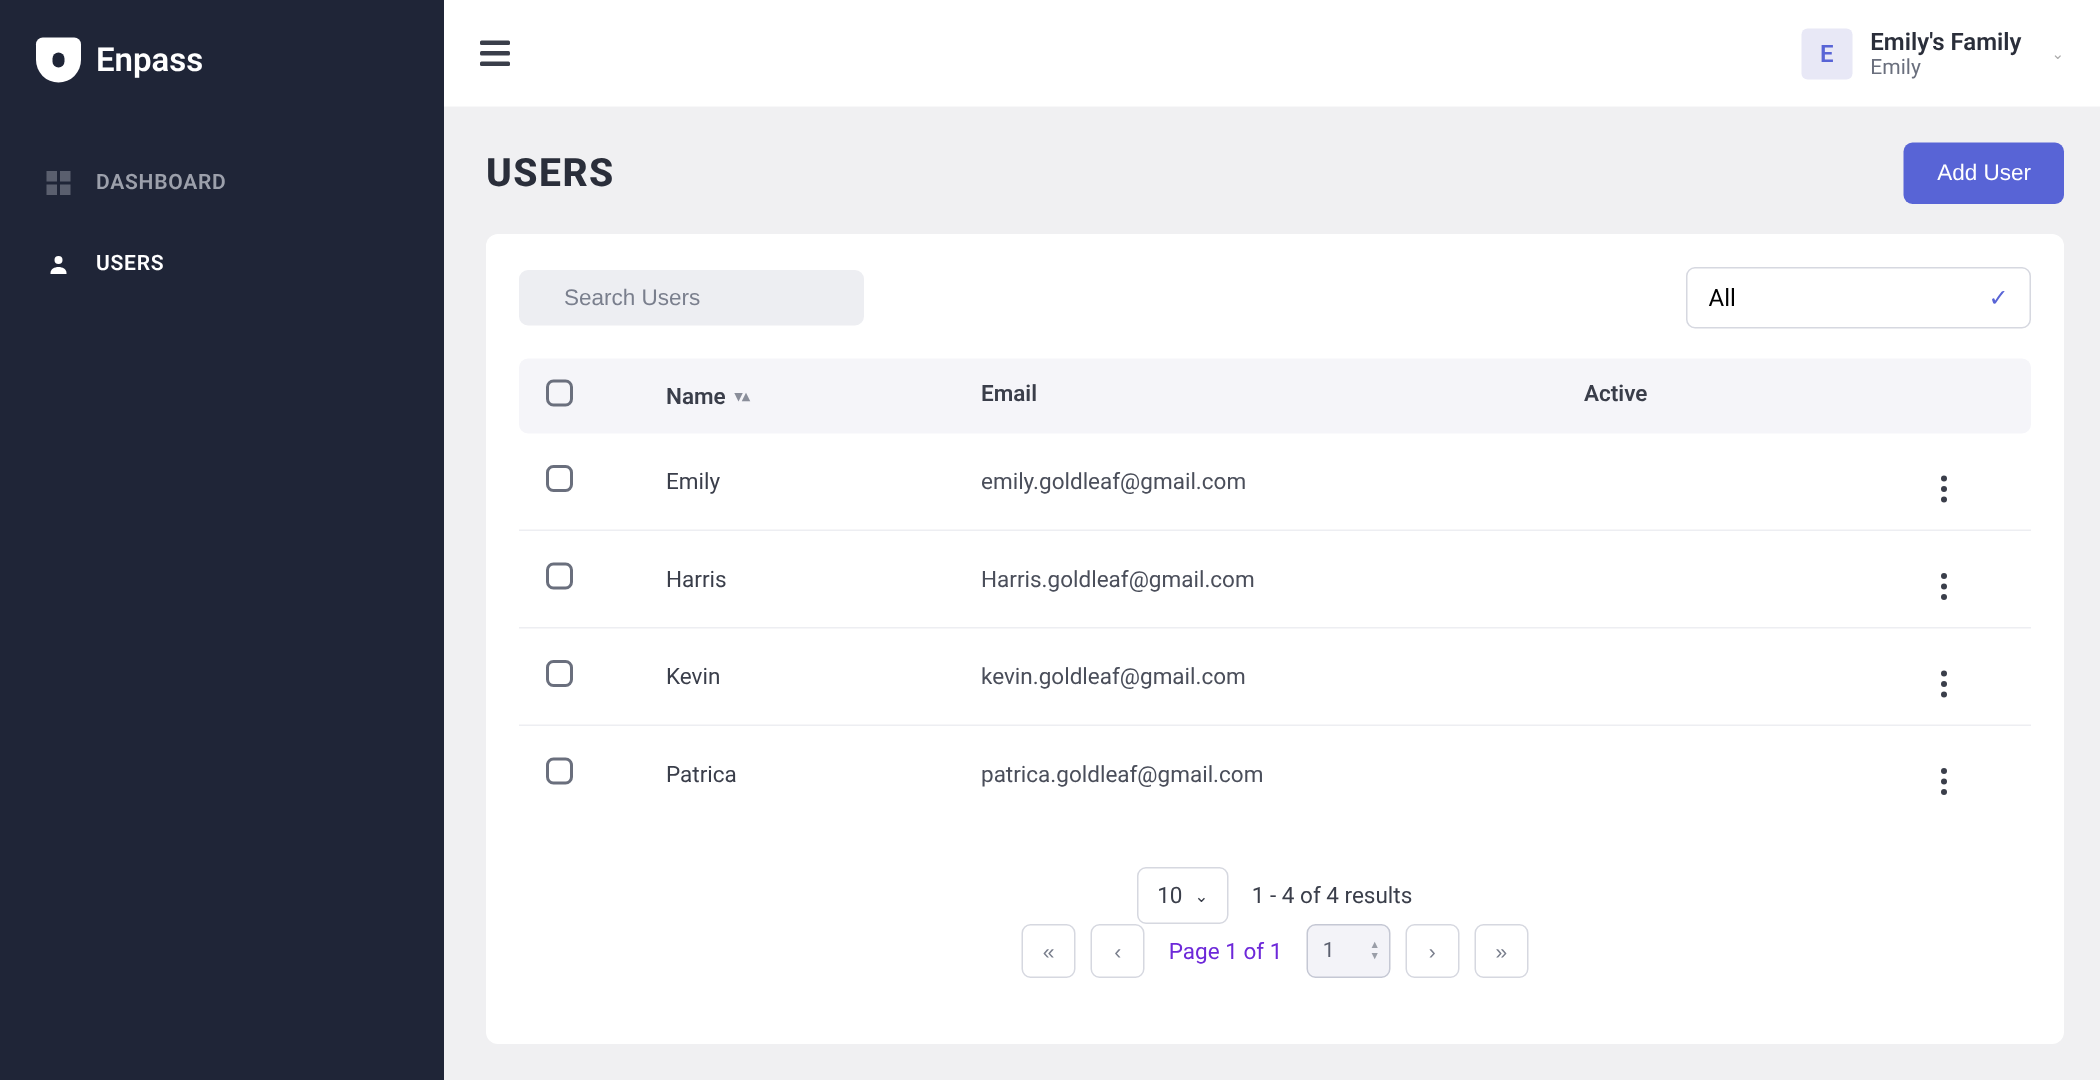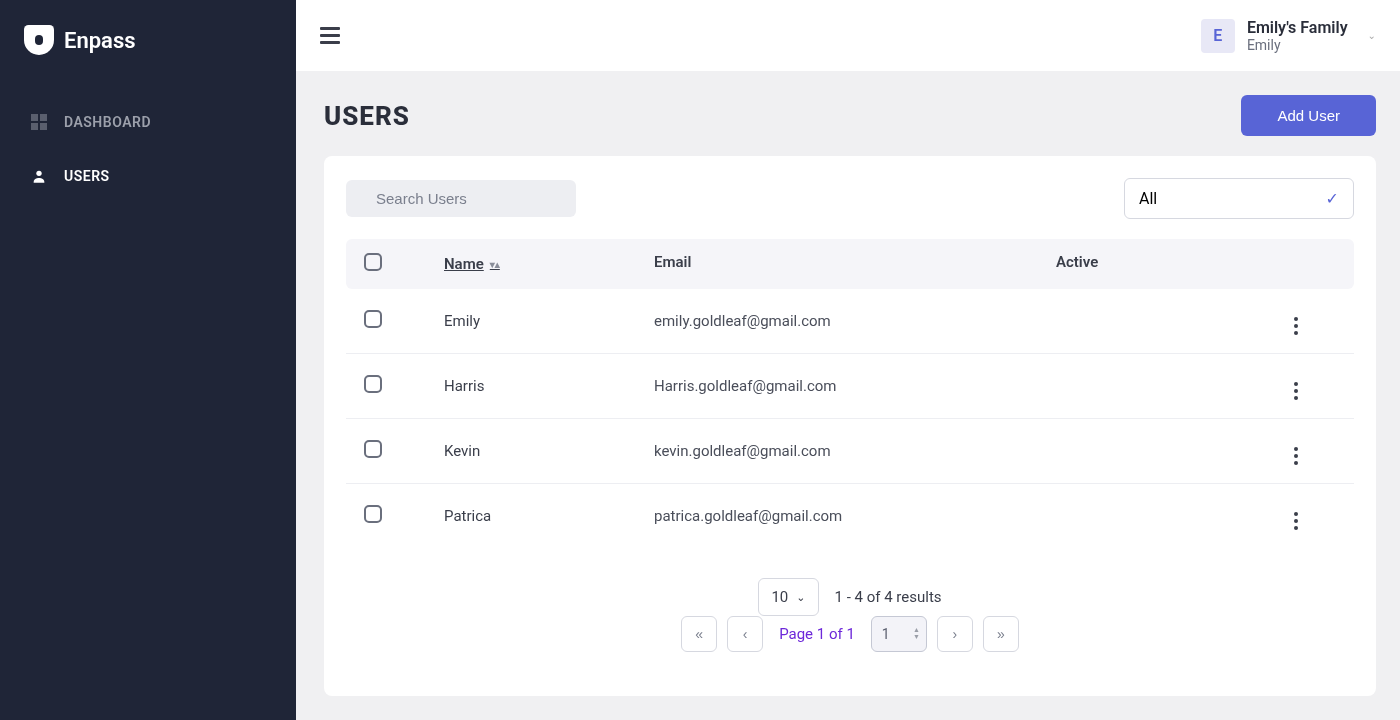--- a/index.html
+++ b/index.html
@@ -32,36 +32,36 @@
 .account { display: flex; align-items: center; gap: 12px; cursor: pointer; }
 .avatar { width: 34px; height: 34px; background: #e8e8f6; color: #5864d6; font-weight: 600; display: flex; align-items: center; justify-content: center; border-radius: 4px; }
 .account-name { font-size: 16px; font-weight: 600; color: #2a2e3a; }
 .account-sub { font-size: 14px; color: #6a6f7d; }
 .chevron-down { font-size: 10px; color: #aaa; margin-left: 8px; }
 
 
 .page { padding: 24px 24px 24px 28px; flex: 1; display: flex; flex-direction: column; }
 .page-head { display: flex; align-items: center; justify-content: space-between; margin-bottom: 20px; }
 .page-title { font-size: 26px; font-weight: 800; color: #2a2e3a; letter-spacing: 1px; }
-.btn-primary { background: #5864d6; color: #fff; border: none; padding: 12px 36px; font-size: 15px; font-weight: 500; border-radius: 6px; cursor: pointer; }
+.btn-primary { background: #5864d6; color: #fff; border: none; padding: 12px 22px; font-size: 15px; font-weight: 500; border-radius: 6px; cursor: pointer; }
 
 .card { background: #fff; border-radius: 8px; padding: 22px; flex: 1; display: flex; flex-direction: column; }
 
 .card-top { display: flex; align-items: center; justify-content: space-between; margin-bottom: 20px; }
 .search-wrap { display: flex; align-items: center; background: #edeef2; border-radius: 6px; padding: 10px 20px; width: 230px; gap: 10px; }
 .search-wrap svg { width: 16px; height: 16px; stroke: #6a6f7d; }
 .search-input { border: none; outline: none; background: transparent; font-size: 15px; color: #444; flex: 1; }
 .search-input::placeholder { color: #7a7f8d; }
 .filter-select { border: 1px solid #d6d8e0; border-radius: 6px; padding: 10px 14px; width: 230px; display: flex; align-items: center; justify-content: space-between; cursor: pointer; background: #fff; }
 .filter-select .check { color: #5864d6; font-size: 16px; }
 
 .table { border: none; }
 .thead { background: #f5f5f9; display: flex; padding: 14px 18px; border-radius: 6px; color: #3a3e4a; font-weight: 600; font-size: 15px; }
 .th-check { width: 80px; }
-.th-name { width: 210px; display: flex; align-items: center; gap: 6px; text-decoration: underline; }
+.th-name { width: 210px; display: flex; align-items: center; gap: 6px; }
 .th-email { flex: 1; }
 .th-active { width: 200px; }
 .th-actions { width: 80px; }
 
 .sort-arrows { display: inline-flex; flex-direction: row; gap: 1px; font-size: 10px; color: #8a8e9a; }
 
 .row { display: flex; align-items: center; padding: 18px 18px; border-bottom: 1px solid #edeef2; font-size: 15px; color: #3a3e4a; }
 .row:last-of-type { border-bottom: none; }
 .cell-check { width: 80px; }
 .cell-name { width: 210px; }

